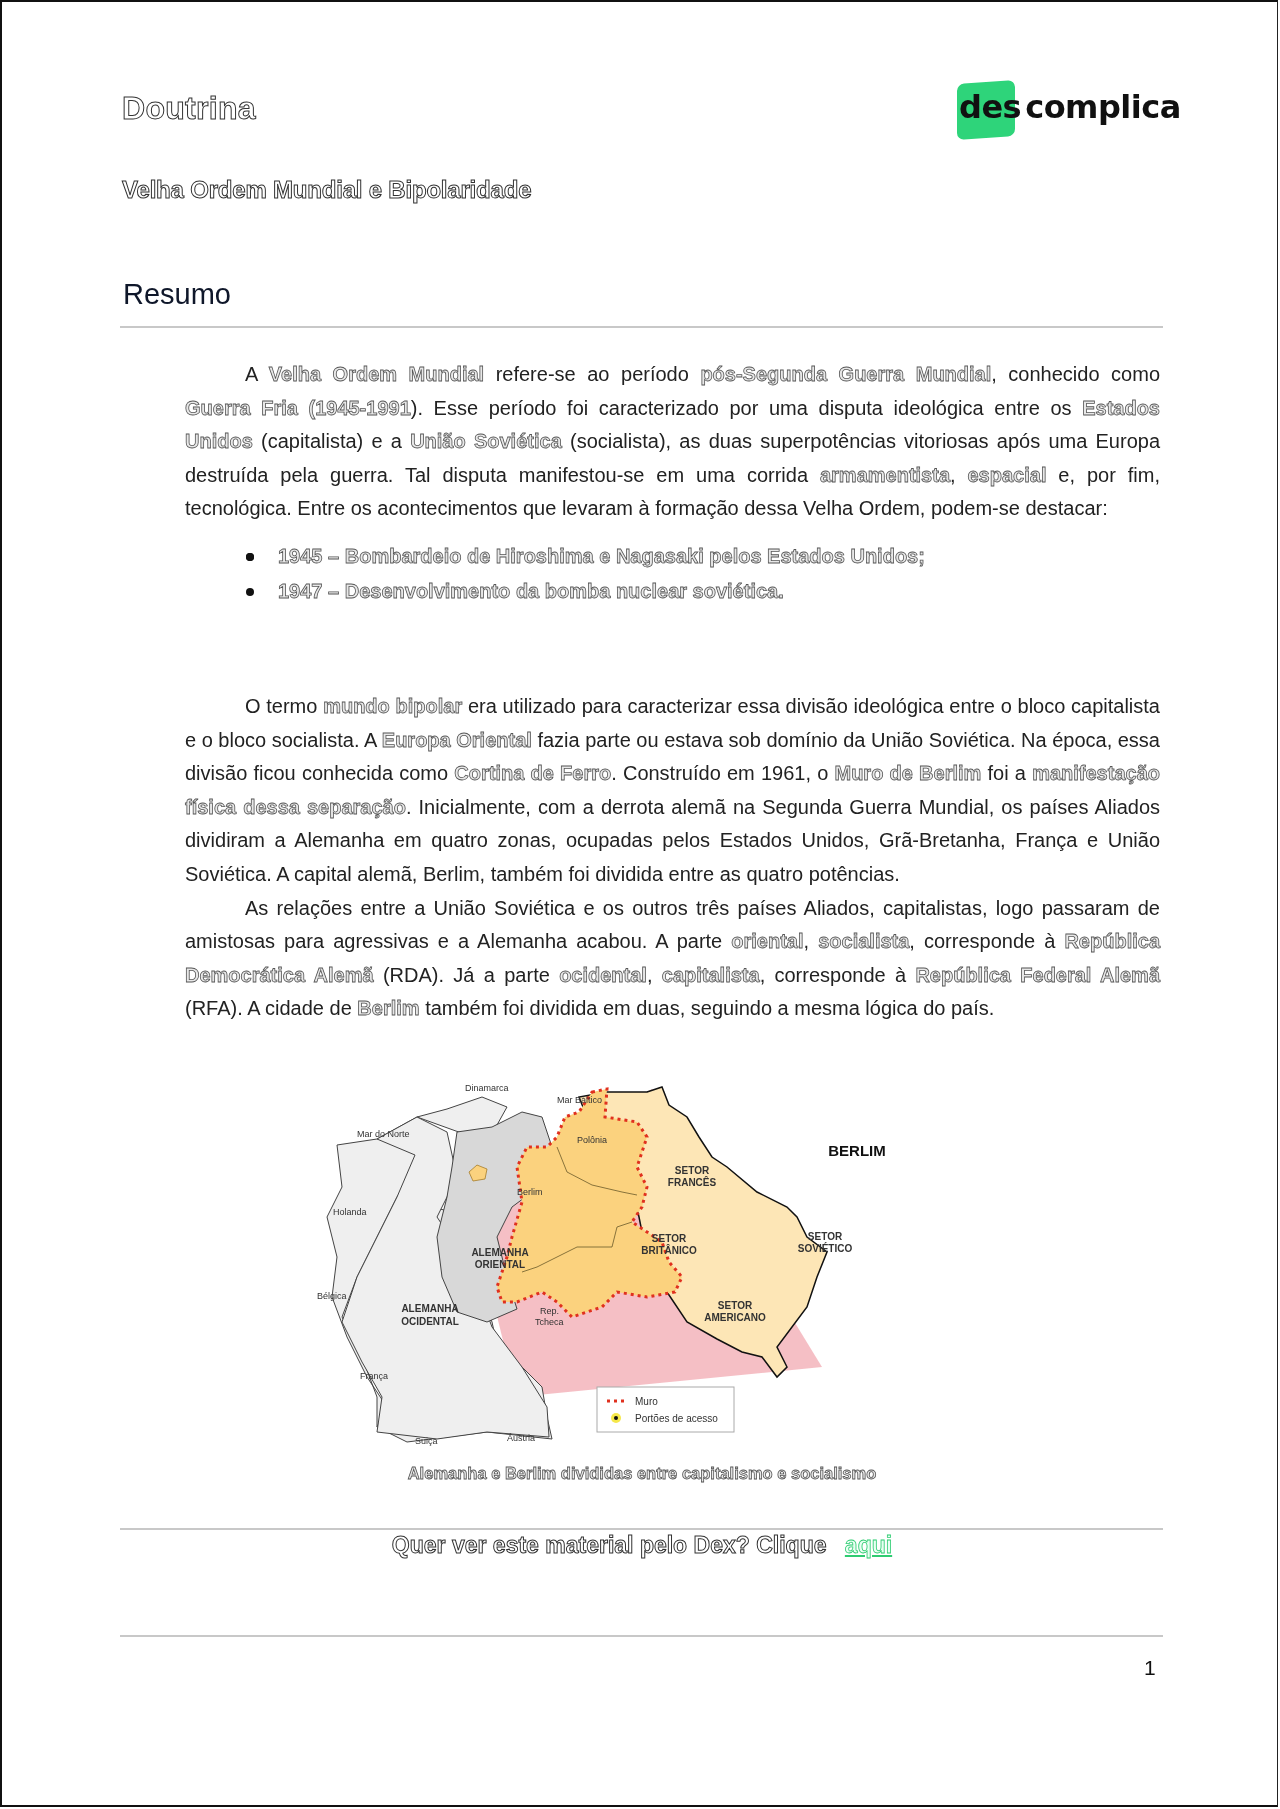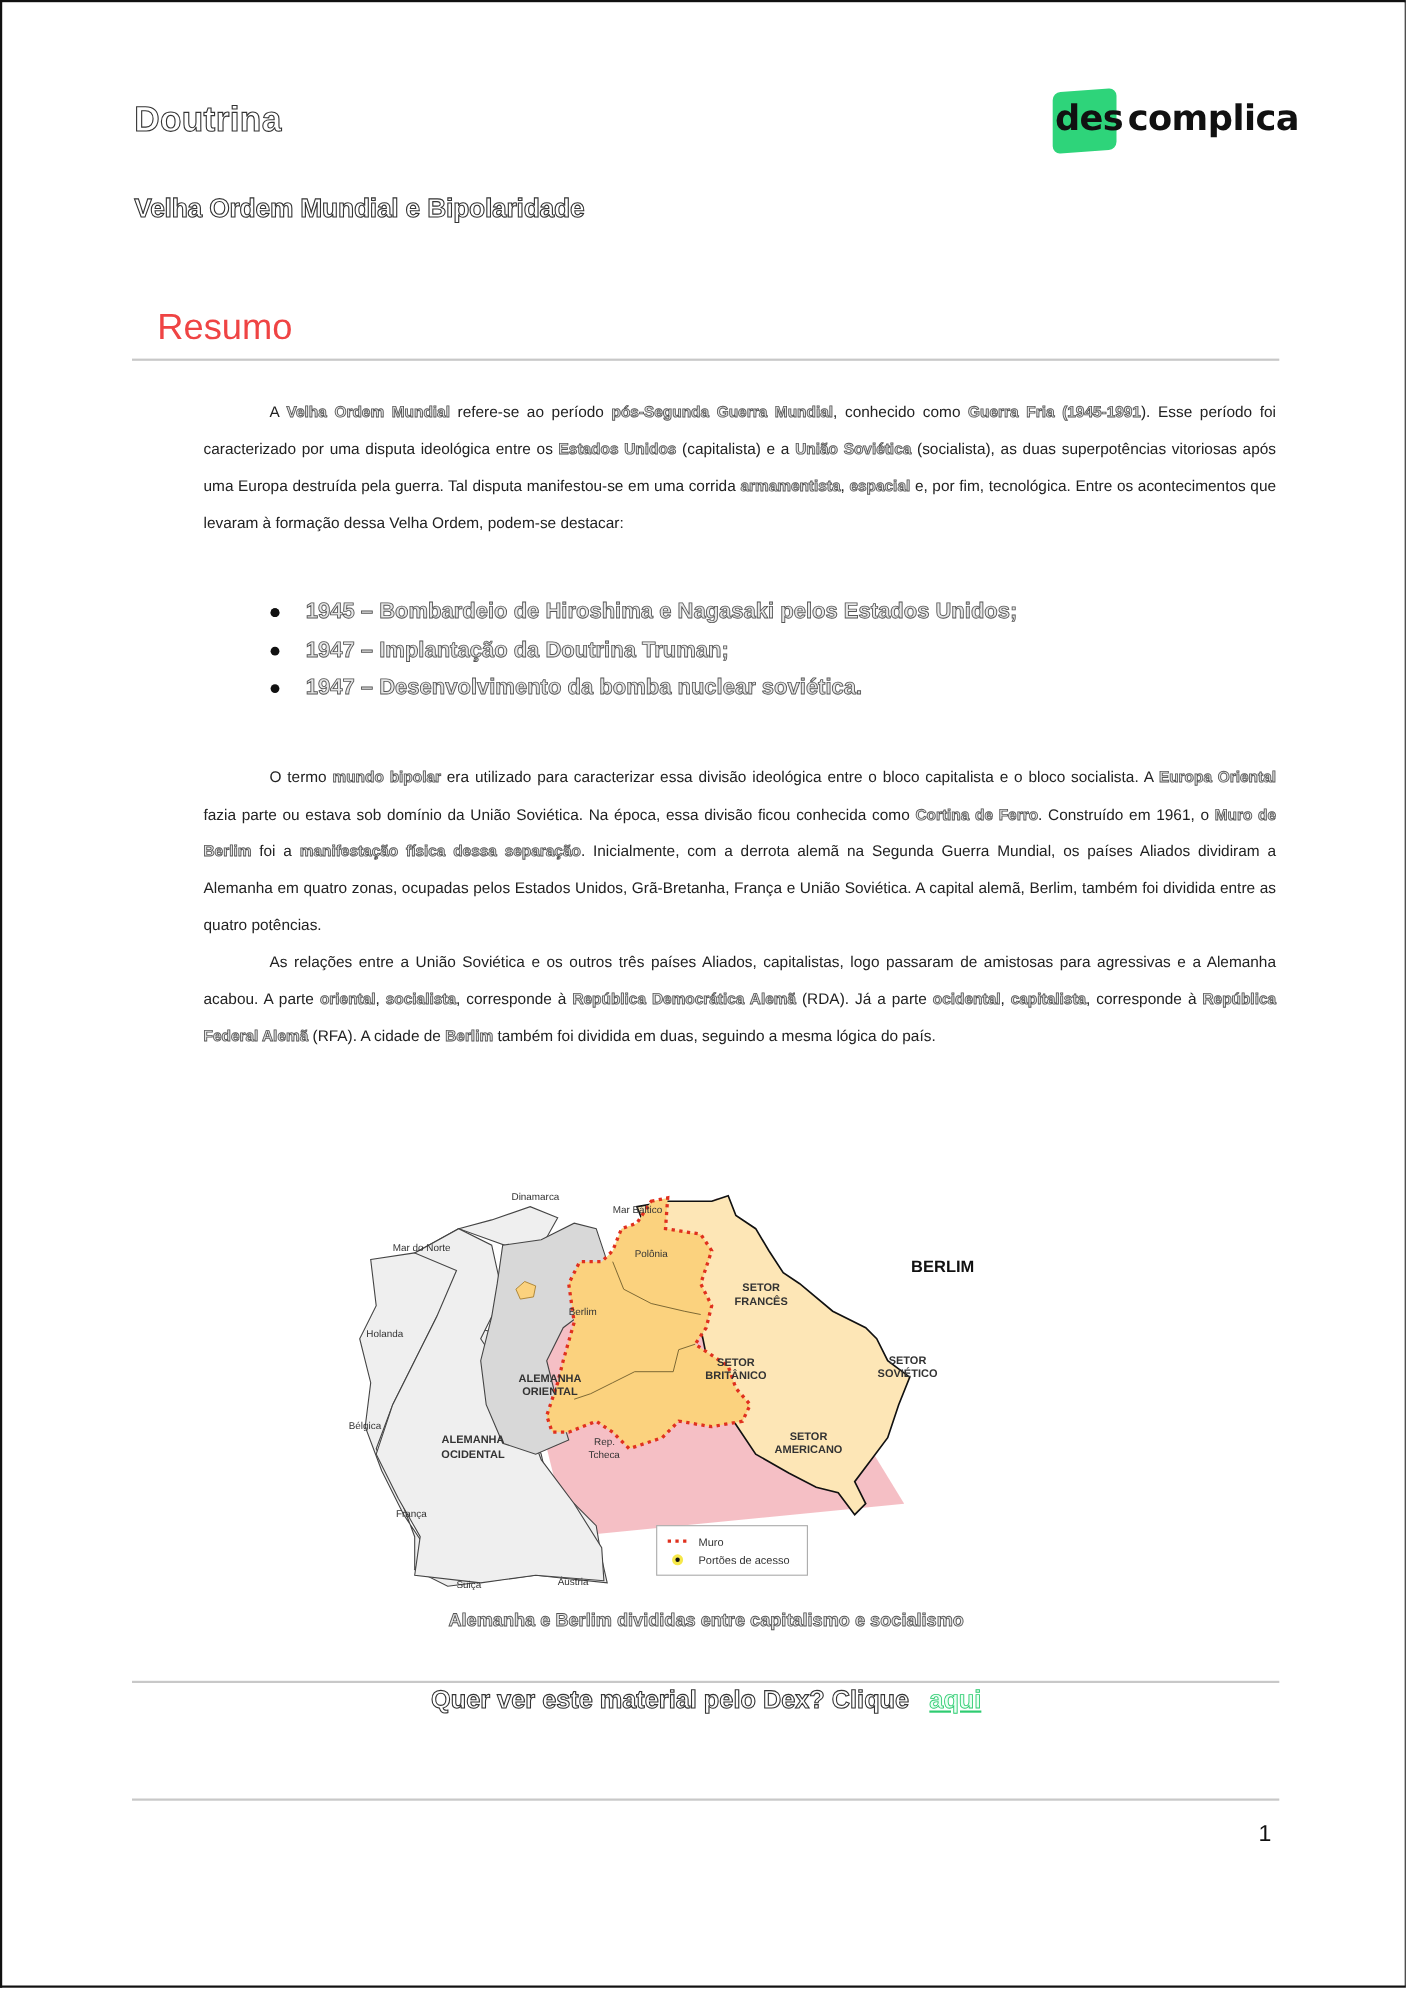--- a/index.html
+++ b/index.html
@@ -25,25 +25,25 @@
     .lesson-title { position: absolute; left: 120px; top: 174px; font-size: 24px; letter-spacing: -0.2px; }
     .logo { position: absolute; left: 955px; top: 78px; height: 60px; width: 200px; }
     .logo-badge {
       position: absolute; left: 0; top: 2px; width: 58px; height: 56px;
       background: #2ed47a; border-radius: 7px; transform: skewY(-4deg);
     }
     .logo-text {
       position: absolute; left: 2px; top: 8px; font-size: 32px; font-weight: bold; color: #111;
       letter-spacing: -0.5px; font-family: "DejaVu Sans", sans-serif;
     }
-    .section-title { position: absolute; left: 121px; top: 276px; font-size: 33px; color: #ef4444; margin-left: 20px; }
+    .section-title { position: absolute; left: 121px; top: 276px; font-size: 29px; color: #0f172a; }
     .rule { position: absolute; left: 118px; width: 1043px; height: 2px; background: #c8c8c8; }
     .body-text {
       position: absolute; left: 183px; width: 975px;
-      font-size: 14px; line-height: 33.6px; text-align: justify; color: #222;
+      font-size: 20px; line-height: 33.6px; text-align: justify; color: #222;
     }
     .body-text p { margin: 0; text-indent: 60px; }
     .bullets { position: absolute; left: 230px; top: 537px; margin: 0; padding: 0; list-style: none; }
     .bullets li { position: relative; font-size: 20px; line-height: 34.5px; padding-left: 46px; }
     .bullets li .dot {
       position: absolute; left: 14px; top: 14px; width: 8px; height: 8px; border-radius: 50%; background: #111;
     }
     .map { position: absolute; left: 315px; top: 1075px; width: 650px; height: 378px; }
     .caption { position: absolute; left: 0; width: 1280px; top: 1462px; text-align: center; font-size: 16.5px; }
     .dex-line { position: absolute; left: 0; width: 1280px; top: 1526px; text-align: center; font-size: 23px; }
@@ -67,21 +67,20 @@
   <div class="section-title">Resumo</div>
   <div class="rule" style="top:324px"></div>
 
   <div class="body-text" style="top:356px">
     <p><span>A </span><span class="hollow-grey">Velha Ordem Mundial</span><span> refere-se ao período </span><span class="hollow-grey">pós-Segunda Guerra Mundial</span><span>, conhecido como </span><span class="hollow-grey">Guerra Fria (1945-1991</span><span>). Esse período foi caracterizado por uma disputa ideológica entre os </span><span class="hollow-grey">Estados Unidos</span><span> (capitalista) e a </span><span class="hollow-grey">União Soviética</span><span> (socialista), as duas superpotências vitoriosas após uma Europa destruída pela guerra. Tal disputa manifestou-se em uma corrida </span><span class="hollow-grey">armamentista</span><span>, </span><span class="hollow-grey">espacial</span><span> e, por fim, tecnológica. Entre os acontecimentos que levaram à formação dessa Velha Ordem, podem-se destacar:</span></p>
   </div>
 
   <ul class="bullets">
     <li><span class="dot"></span></li>
     <li><span class="dot"></span><span class="hollow-grey">1945 – Bombardeio de Hiroshima e Nagasaki pelos Estados Unidos;</span></li>
-    <li><span class="dot"></span><span class="hollow-grey">1947 – Implantação da Doutrina Truman;</span></li>
     <li><span class="dot"></span><span class="hollow-grey">1947 – Desenvolvimento da bomba nuclear soviética.</span></li>
   </ul>
 
   <div class="body-text" style="top:688px">
     <p><span>O termo </span><span class="hollow-grey">mundo bipolar</span><span> era utilizado para caracterizar essa divisão ideológica entre o bloco capitalista e o bloco socialista. A </span><span class="hollow-grey">Europa Oriental</span><span> fazia parte ou estava sob domínio da União Soviética. Na época, essa divisão ficou conhecida como </span><span class="hollow-grey">Cortina de Ferro</span><span>. Construído em 1961, o </span><span class="hollow-grey">Muro de Berlim</span><span> foi a </span><span class="hollow-grey">manifestação física dessa separação</span><span>. Inicialmente, com a derrota alemã na Segunda Guerra Mundial, os países Aliados dividiram a Alemanha em quatro zonas, ocupadas pelos Estados Unidos, Grã-Bretanha, França e União Soviética. A capital alemã, Berlim, também foi dividida entre as quatro potências.</span></p>
     <p><span>As relações entre a União Soviética e os outros três países Aliados, capitalistas, logo passaram de amistosas para agressivas e a Alemanha acabou. A parte </span><span class="hollow-grey">oriental</span><span>, </span><span class="hollow-grey">socialista</span><span>, corresponde à </span><span class="hollow-grey">República Democrática Alemã</span><span> (RDA). Já a parte </span><span class="hollow-grey">ocidental</span><span>, </span><span class="hollow-grey">capitalista</span><span>, corresponde à </span><span class="hollow-grey">República Federal Alemã</span><span> (RFA). A cidade de </span><span class="hollow-grey">Berlim</span><span> também foi dividida em duas, seguindo a mesma lógica do país.</span></p>
   </div>
 
   <div class="map">
     <svg width="650" height="378" viewBox="0 0 650 378" xmlns="http://www.w3.org/2000/svg" font-family="Liberation Sans, sans-serif">

